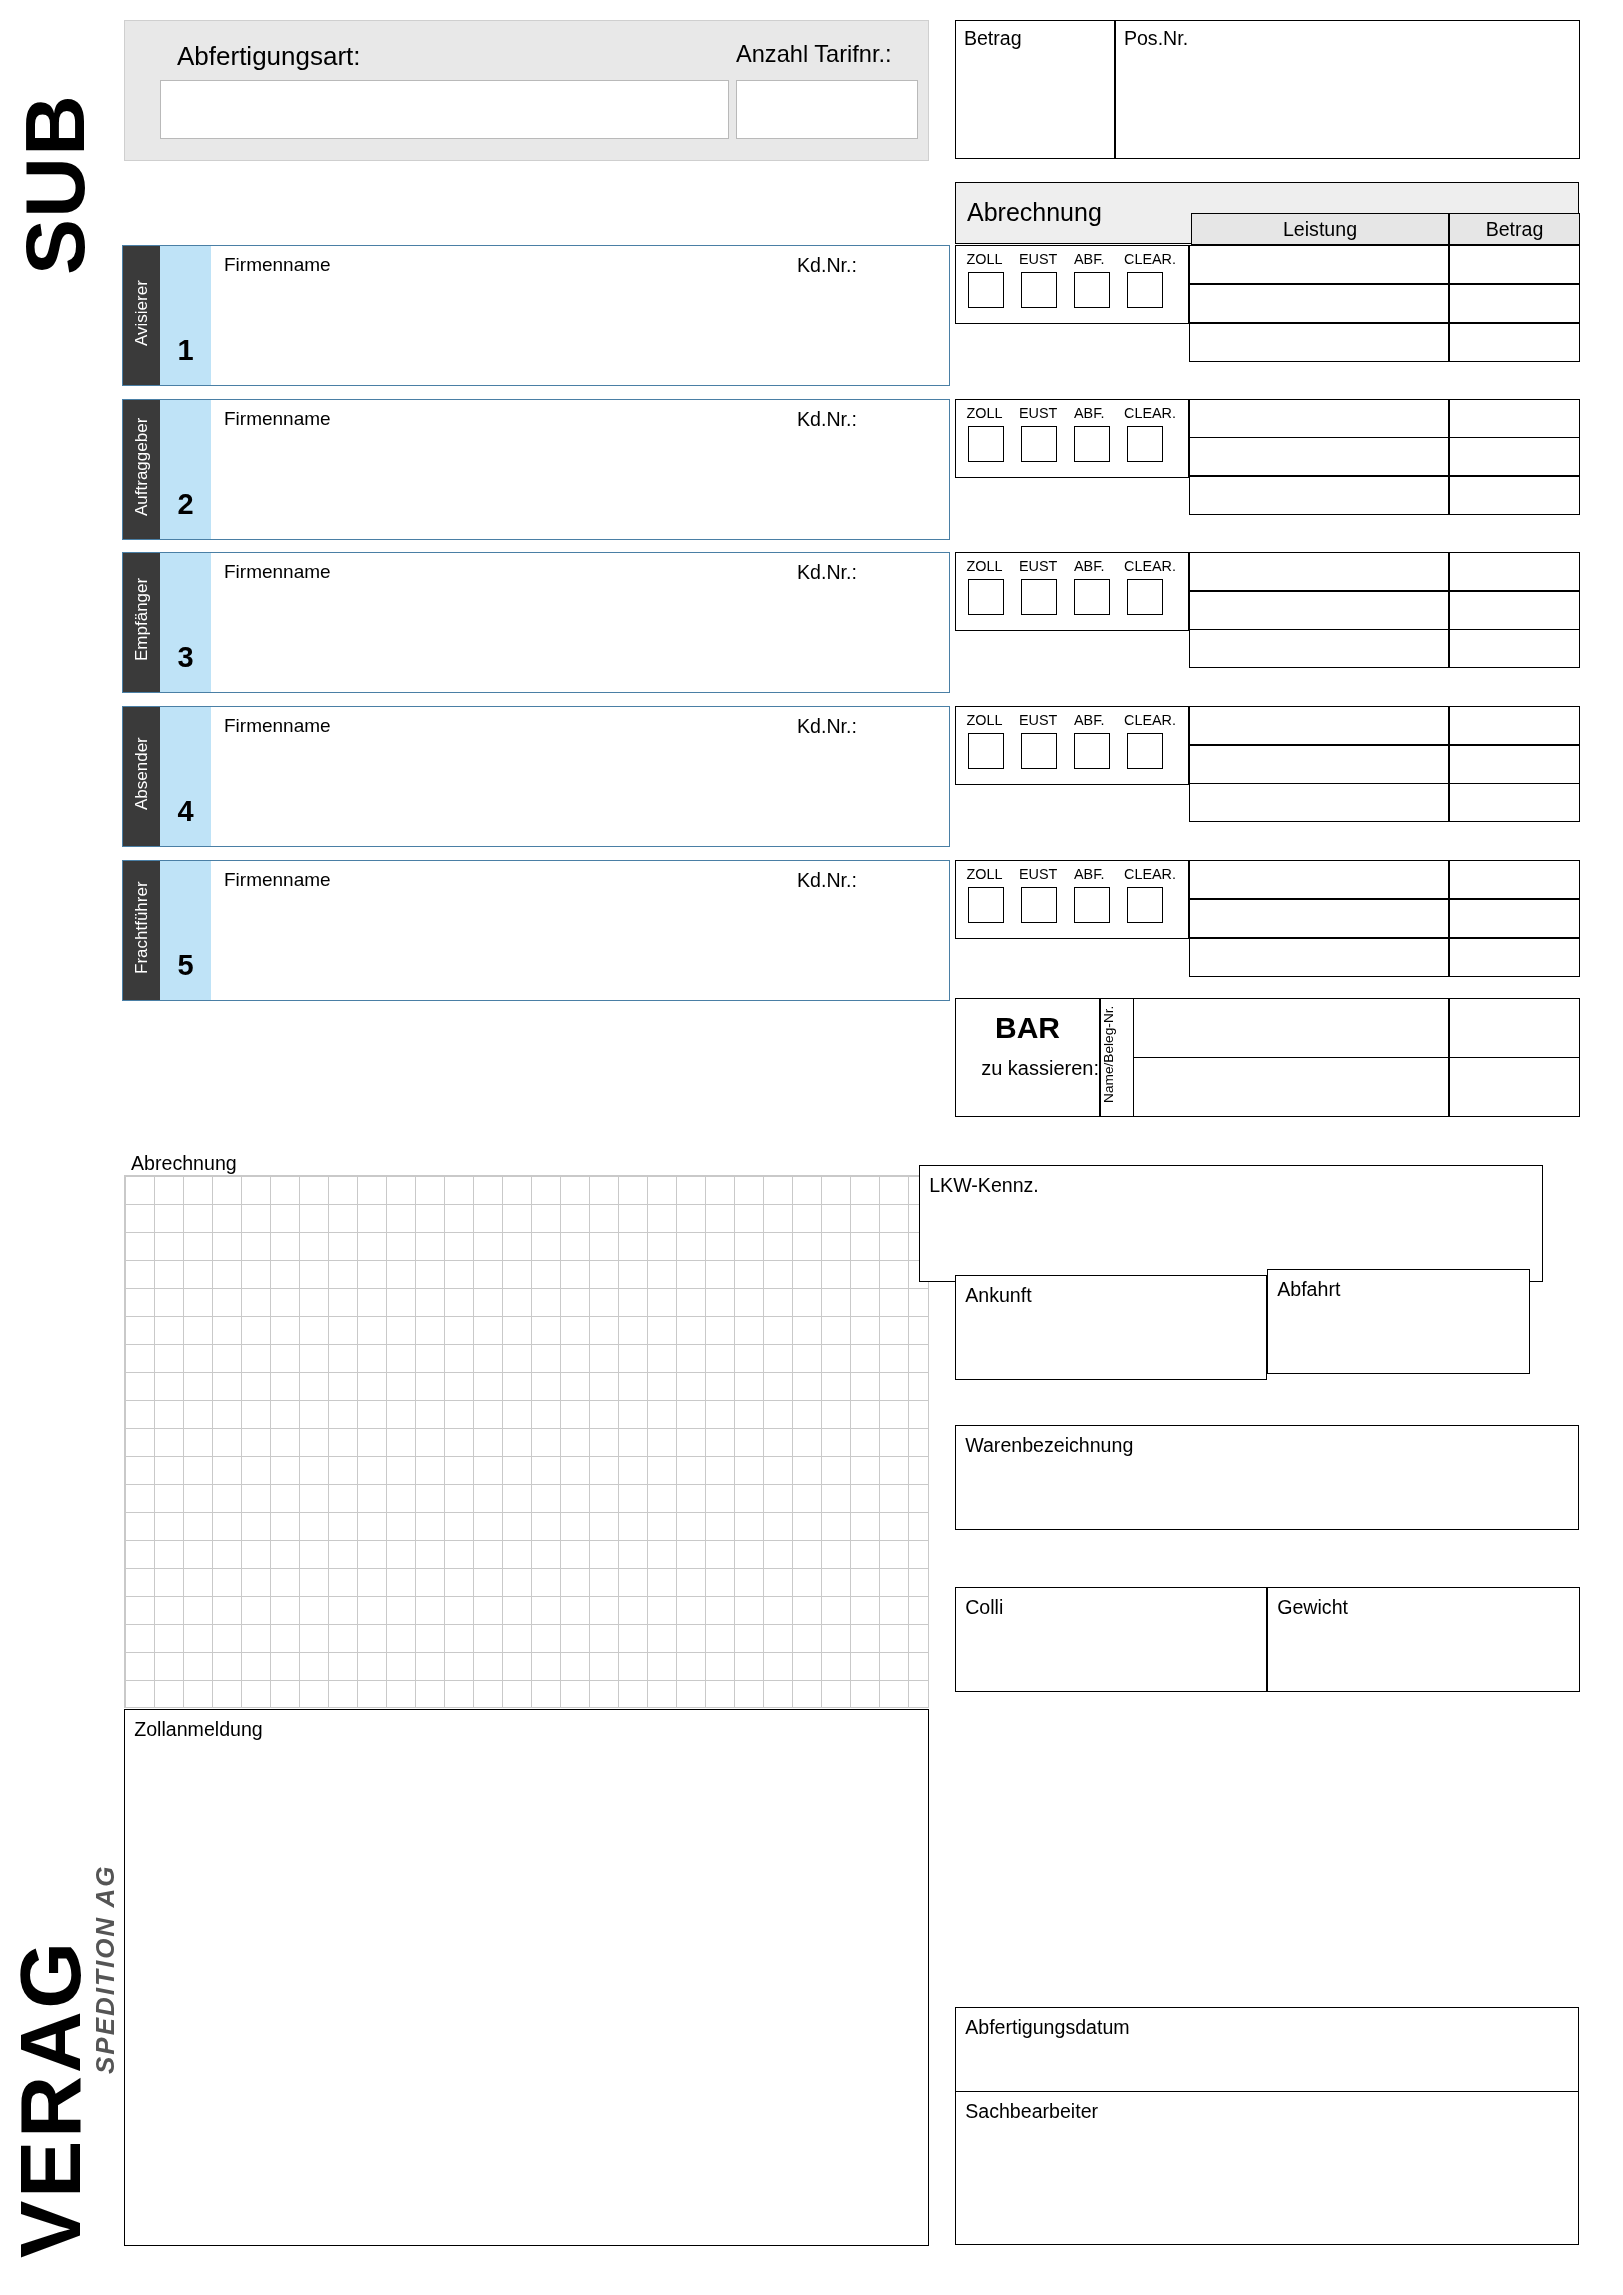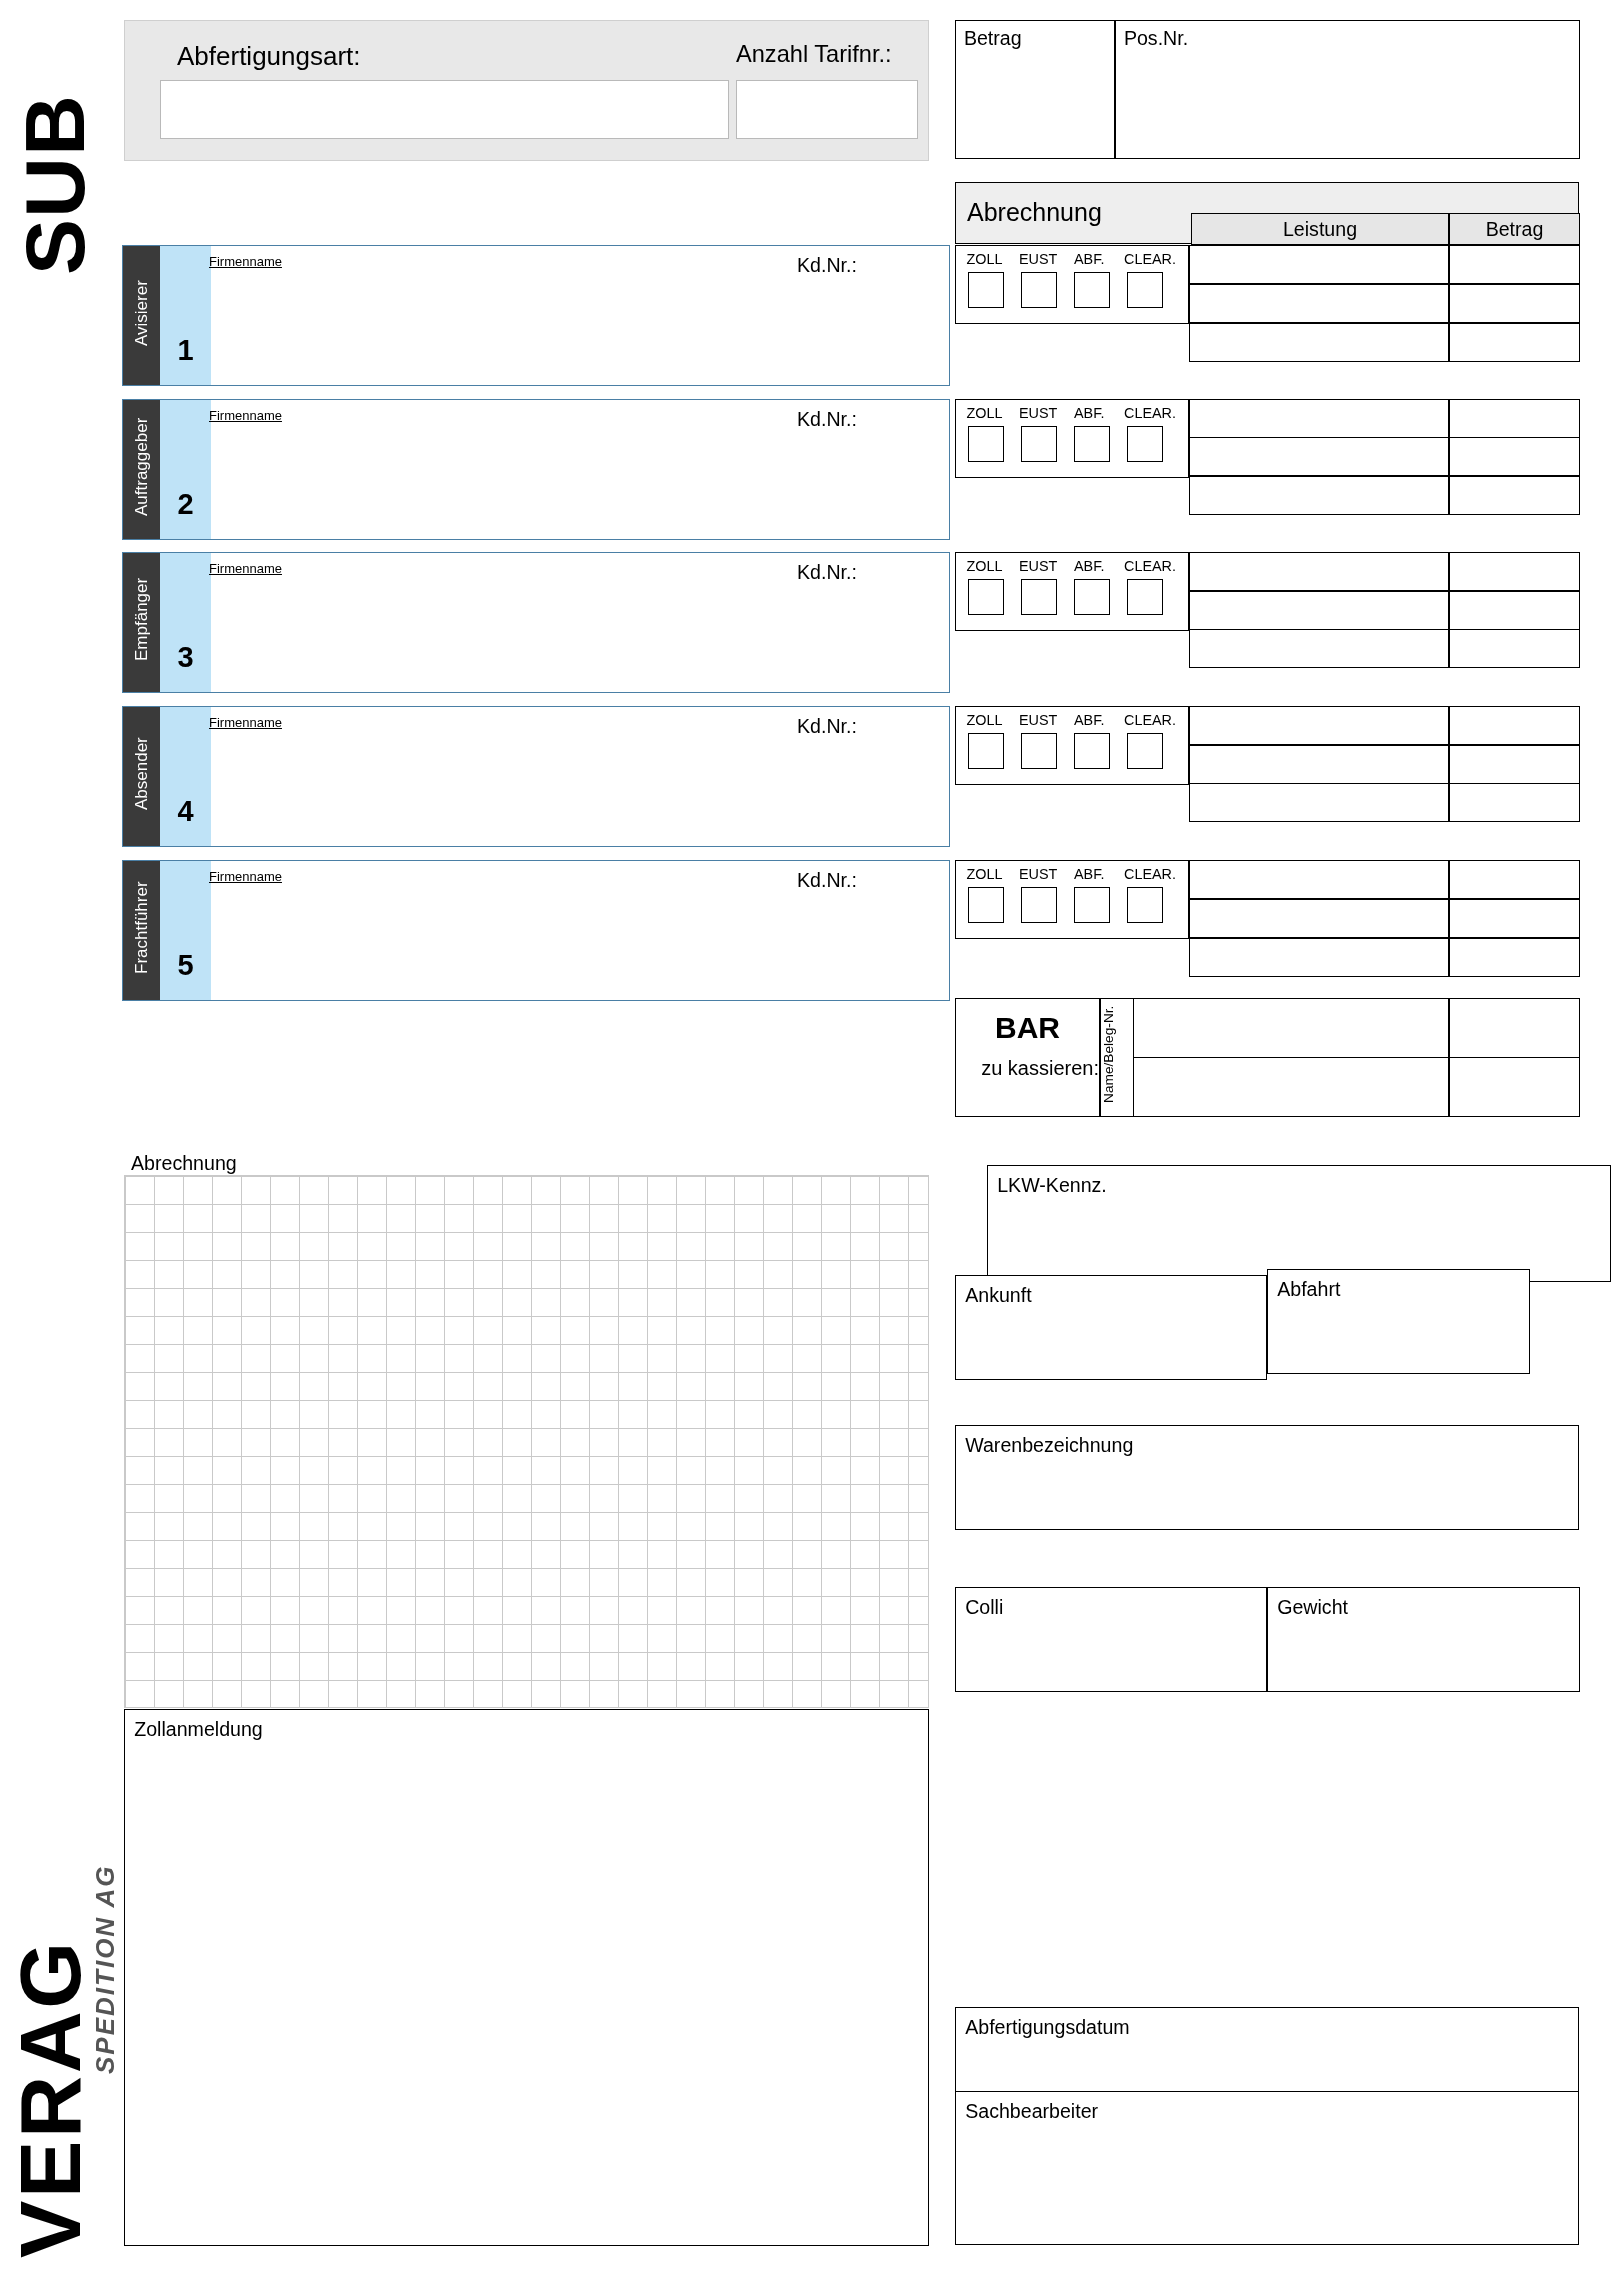--- a/index.html
+++ b/index.html
@@ -150,23 +150,22 @@
   .party-num {
     left: 37px; top: 0;
     width: 51px; height: 100%;
     background: #bfe3f7;
     font-size: 29px;
     font-weight: bold;
     text-align: center;
   }
   .party-num span { position: absolute; left: 0; width: 51px; bottom: 18.3px; }
   .party-firmenname {
-    left: 86px; top: 7.9px;
-    font-size: 13px;
-    text-decoration: underline;
+    left: 101px; top: 7.9px;
+    font-size: 19px;
   }
   .party-kdnr {
     left: 674px; top: 7.9px;
     font-size: 19.6px;
   }
 
   
   .zoll-block { border: 0.7px solid #000; background:#fff; }
   .zoll-lbl { font-size: 14.4px; position: absolute; top: 5.2px; }
   .zoll-chk {
@@ -386,21 +385,21 @@
   <div class="abs amount-cell" style="left:1133px; top:1057px; width:316px; height:60px;"></div>
   <div class="abs amount-cell" style="left:1449px; top:1057px; width:131px; height:60px;"></div>
 
   <div class="abs anm-label">Abrechnung</div>
   <div class="abs anm-grid"></div>
 
   <div class="abs bx zollanmeldung-box">
     <div class="bx-lbl">Zollanmeldung</div>
   </div>
 
-  <div class="abs bx" style="left:987px; top:1165px; width:624px; height:117px;">
+  <div class="abs bx" style="left:919px; top:1165px; width:624px; height:117px;">
     <div class="bx-lbl">LKW-Kennz.</div>
   </div>
   <div class="abs bx" style="left:955px; top:1269px; width:312px; height:105px;margin-top:6px;">
     <div class="bx-lbl">Ankunft</div>
   </div>
   <div class="abs bx" style="left:1267px; top:1269px; width:263px; height:105px;">
     <div class="bx-lbl">Abfahrt</div>
   </div>
 
   <div class="abs bx" style="left:955px; top:1425px; width:624px; height:105px;">

